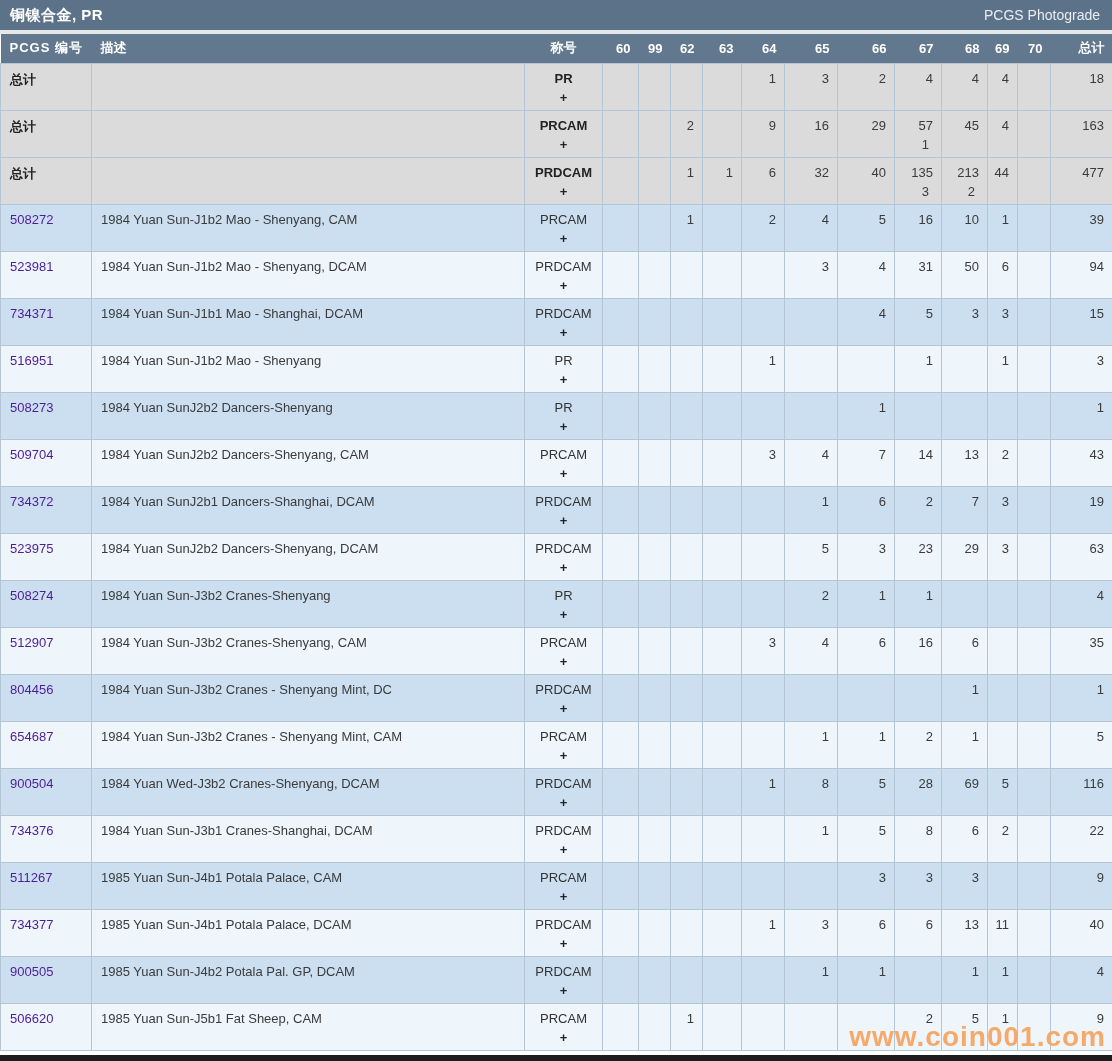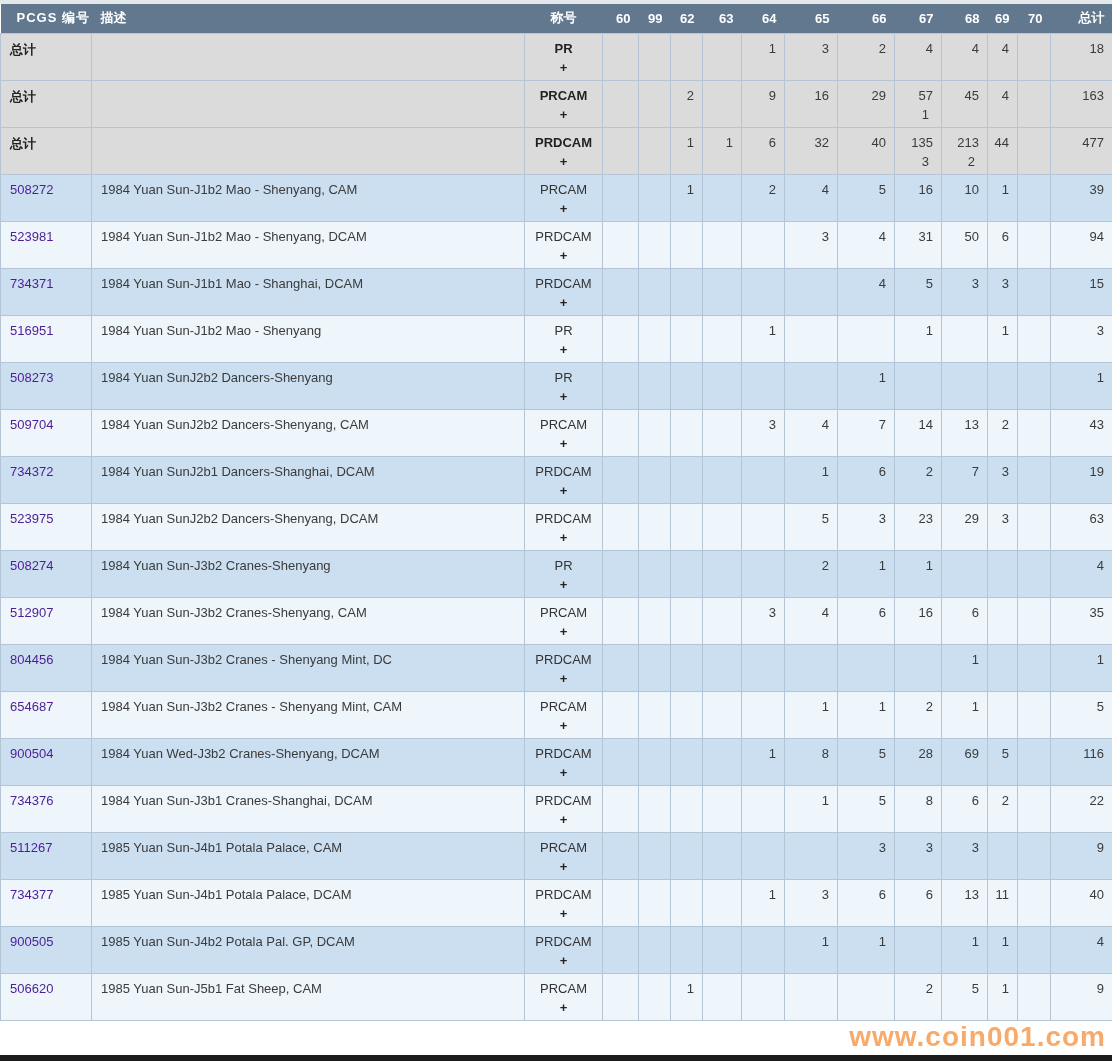--- a/index.html
+++ b/index.html
@@ -14,21 +14,21 @@
   .title-bar .page-title { font-weight:bold; letter-spacing:0.5px; }
   .title-bar .right-link { font-weight:400; font-size:14px; color:#e9edf2; cursor:pointer; }
   .title-gap { height:4px; background:#e4e8eb; }
 
   table.pop { width:1112px; border-collapse:collapse; table-layout:fixed; }
   thead th {
     background:#61788e; color:#fff; font-size:13px; font-weight:bold;
     height:29px; padding:0 8px 0 0; text-align:right; vertical-align:middle;
     border:none; white-space:nowrap;
   }
-  thead th.h-pcgs { text-align:left; padding-left:16px; letter-spacing:1px;margin-top:28px; }
+  thead th.h-pcgs { text-align:left; padding-left:9px; letter-spacing:1px;margin-top:28px; }
   thead th.h-desc { text-align:left; padding-left:9px; }
   thead th.h-desig { text-align:center; padding:0; }
 
   tbody tr { height:47px; }
   tbody td {
     border:1px solid #b4c6d6; vertical-align:top; font-size:13px; color:#3b3b3b;
     padding:7px 8px 0 0; text-align:right; overflow:hidden;
   }
   tr.row-gray  td { background:#dbdbdb; }
   tr.row-blue  td { background:#cbdff1; }
@@ -49,20 +49,24 @@
     position:absolute; right:6px; bottom:8px;
     font-size:28px; font-weight:bold; color:#f7a45f; opacity:0.93;
     letter-spacing:1px; pointer-events:none; white-space:nowrap;
   }
   .bottom-bar { position:absolute; left:0; bottom:0; width:1112px; height:6px; background:#1c1c1c; }
 </style>
 </head>
 <body>
 
 <div class="screen">
+  <div class="title-bar">
+    <span class="page-title">铜镍合金, PR</span>
+    <span class="right-link">PCGS Photograde</span>
+  </div>
   <div class="title-gap"></div>
 
   <table class="pop">
     <colgroup>
       <col style="width:91px">
         <col style="width:433px">
         <col style="width:78px">
       <col style="width:36px">
         <col style="width:32px">
         <col style="width:32px">

